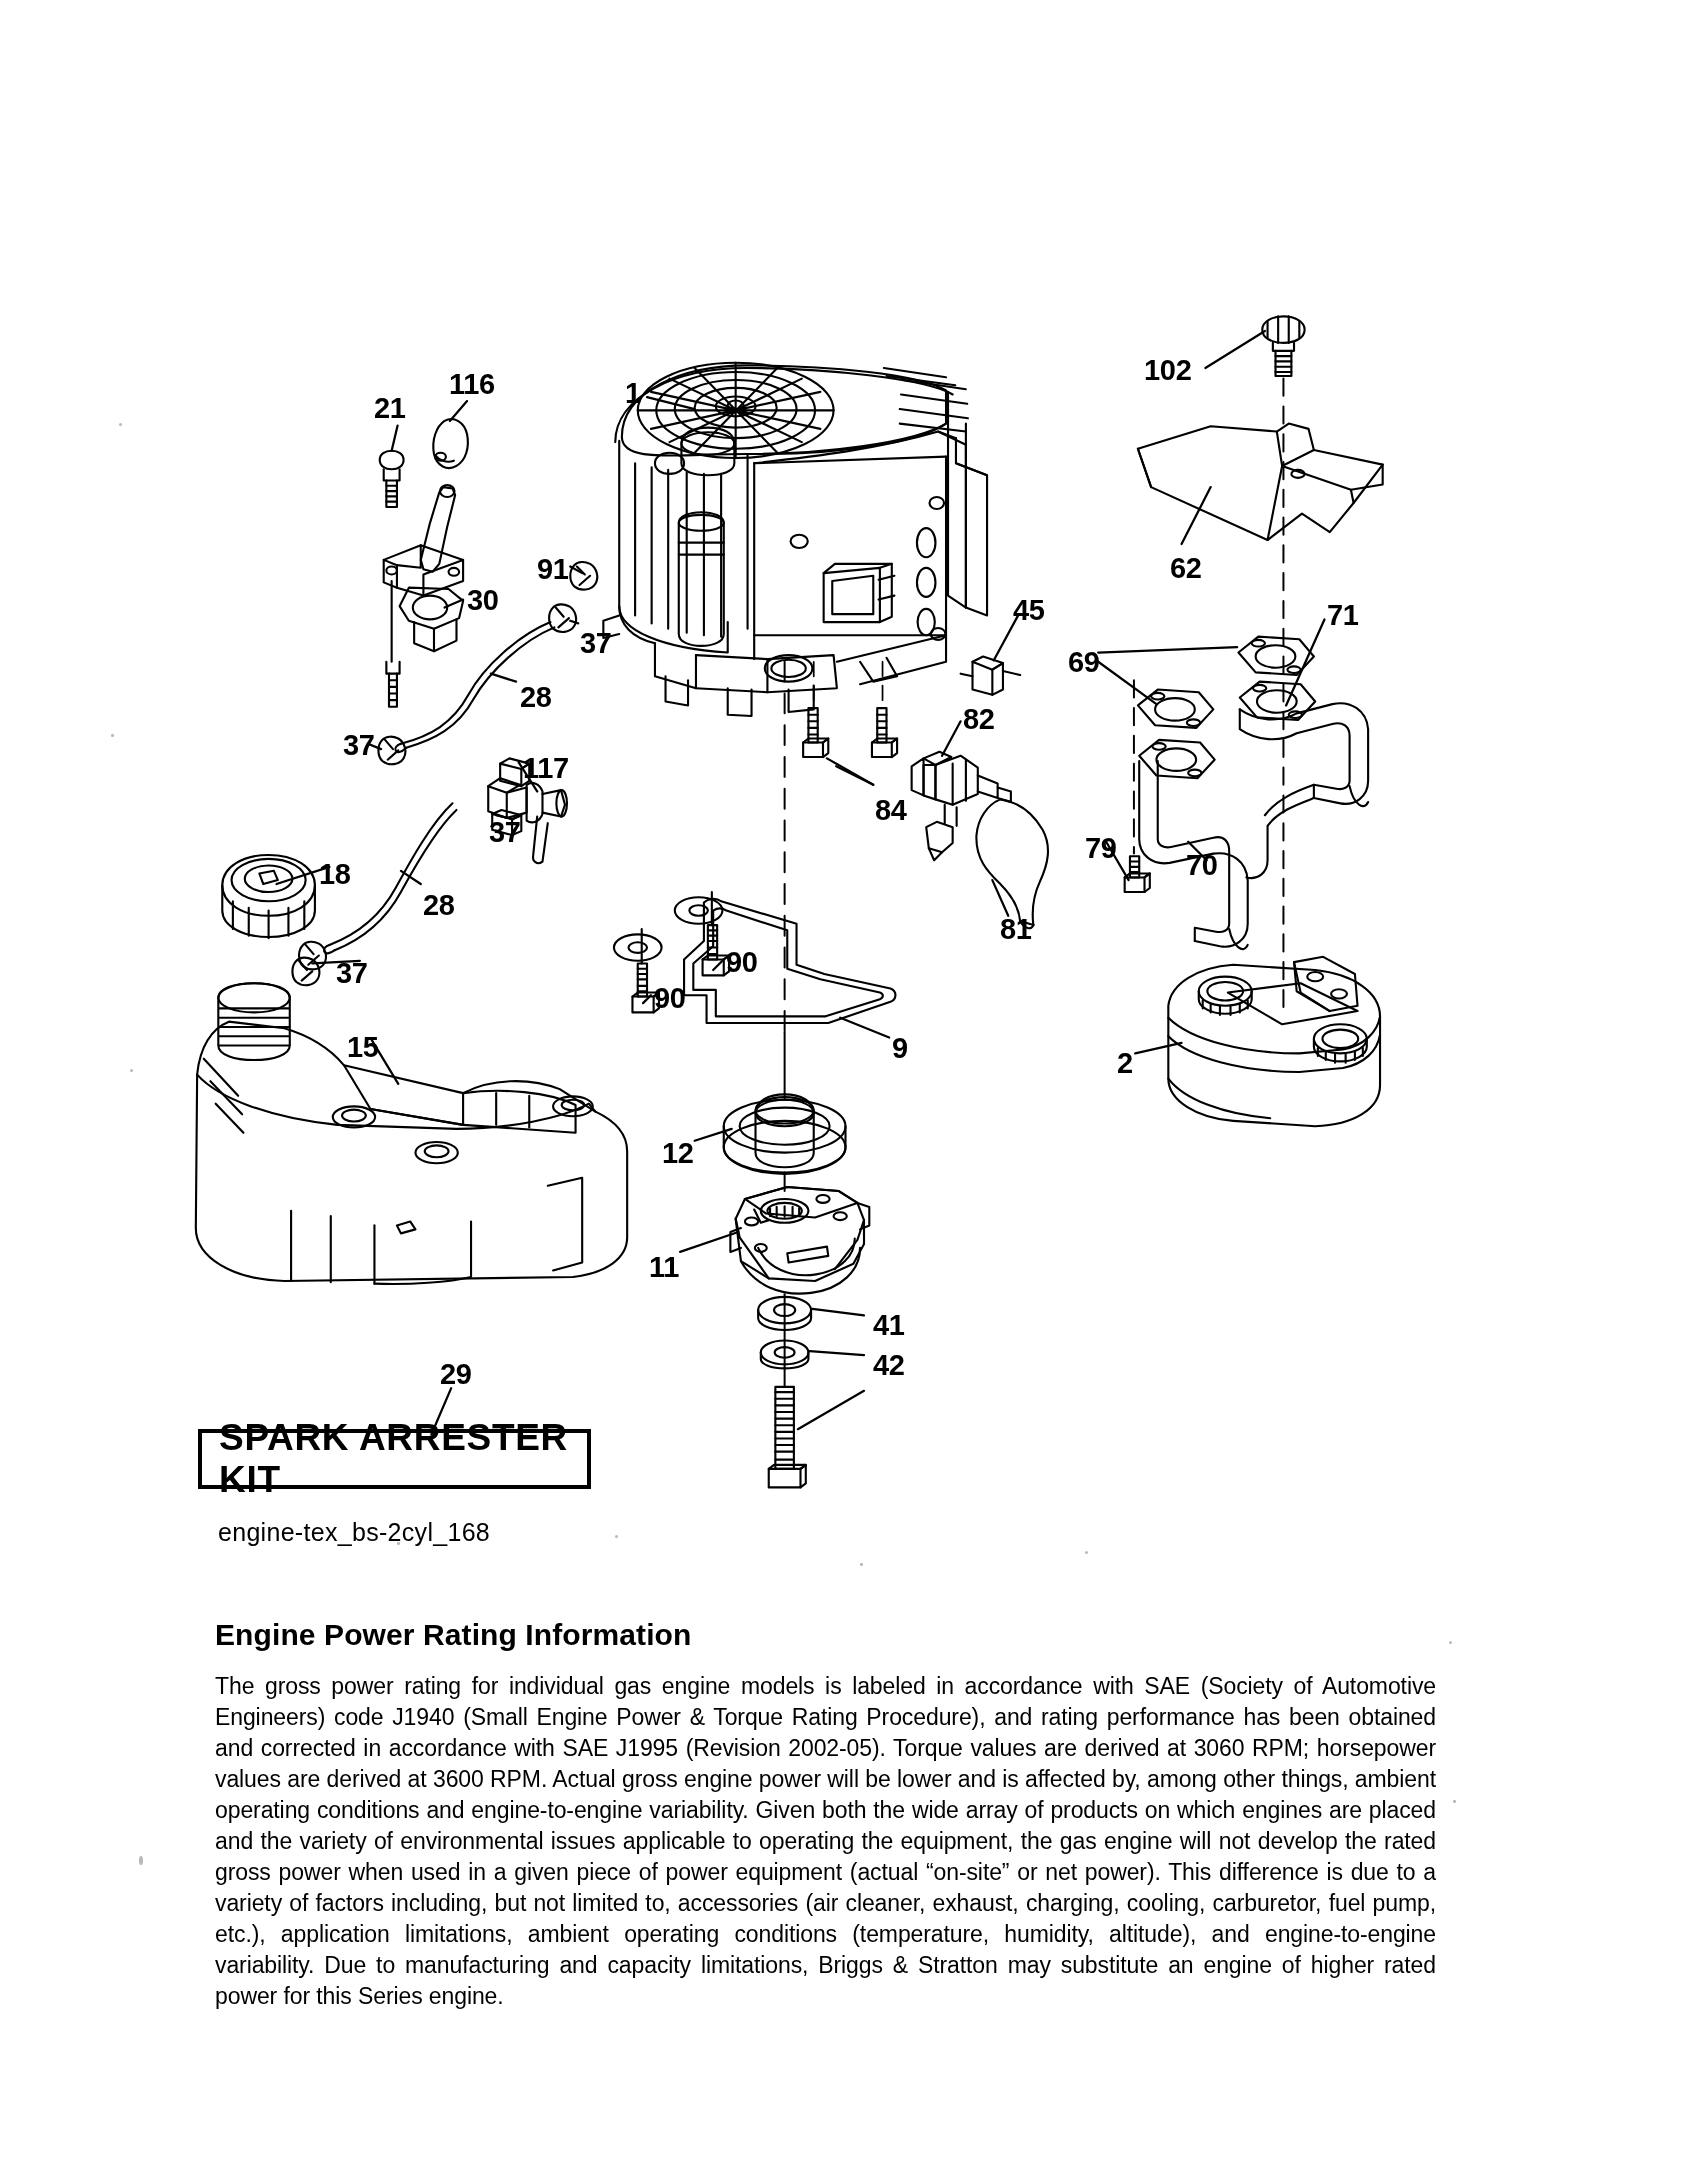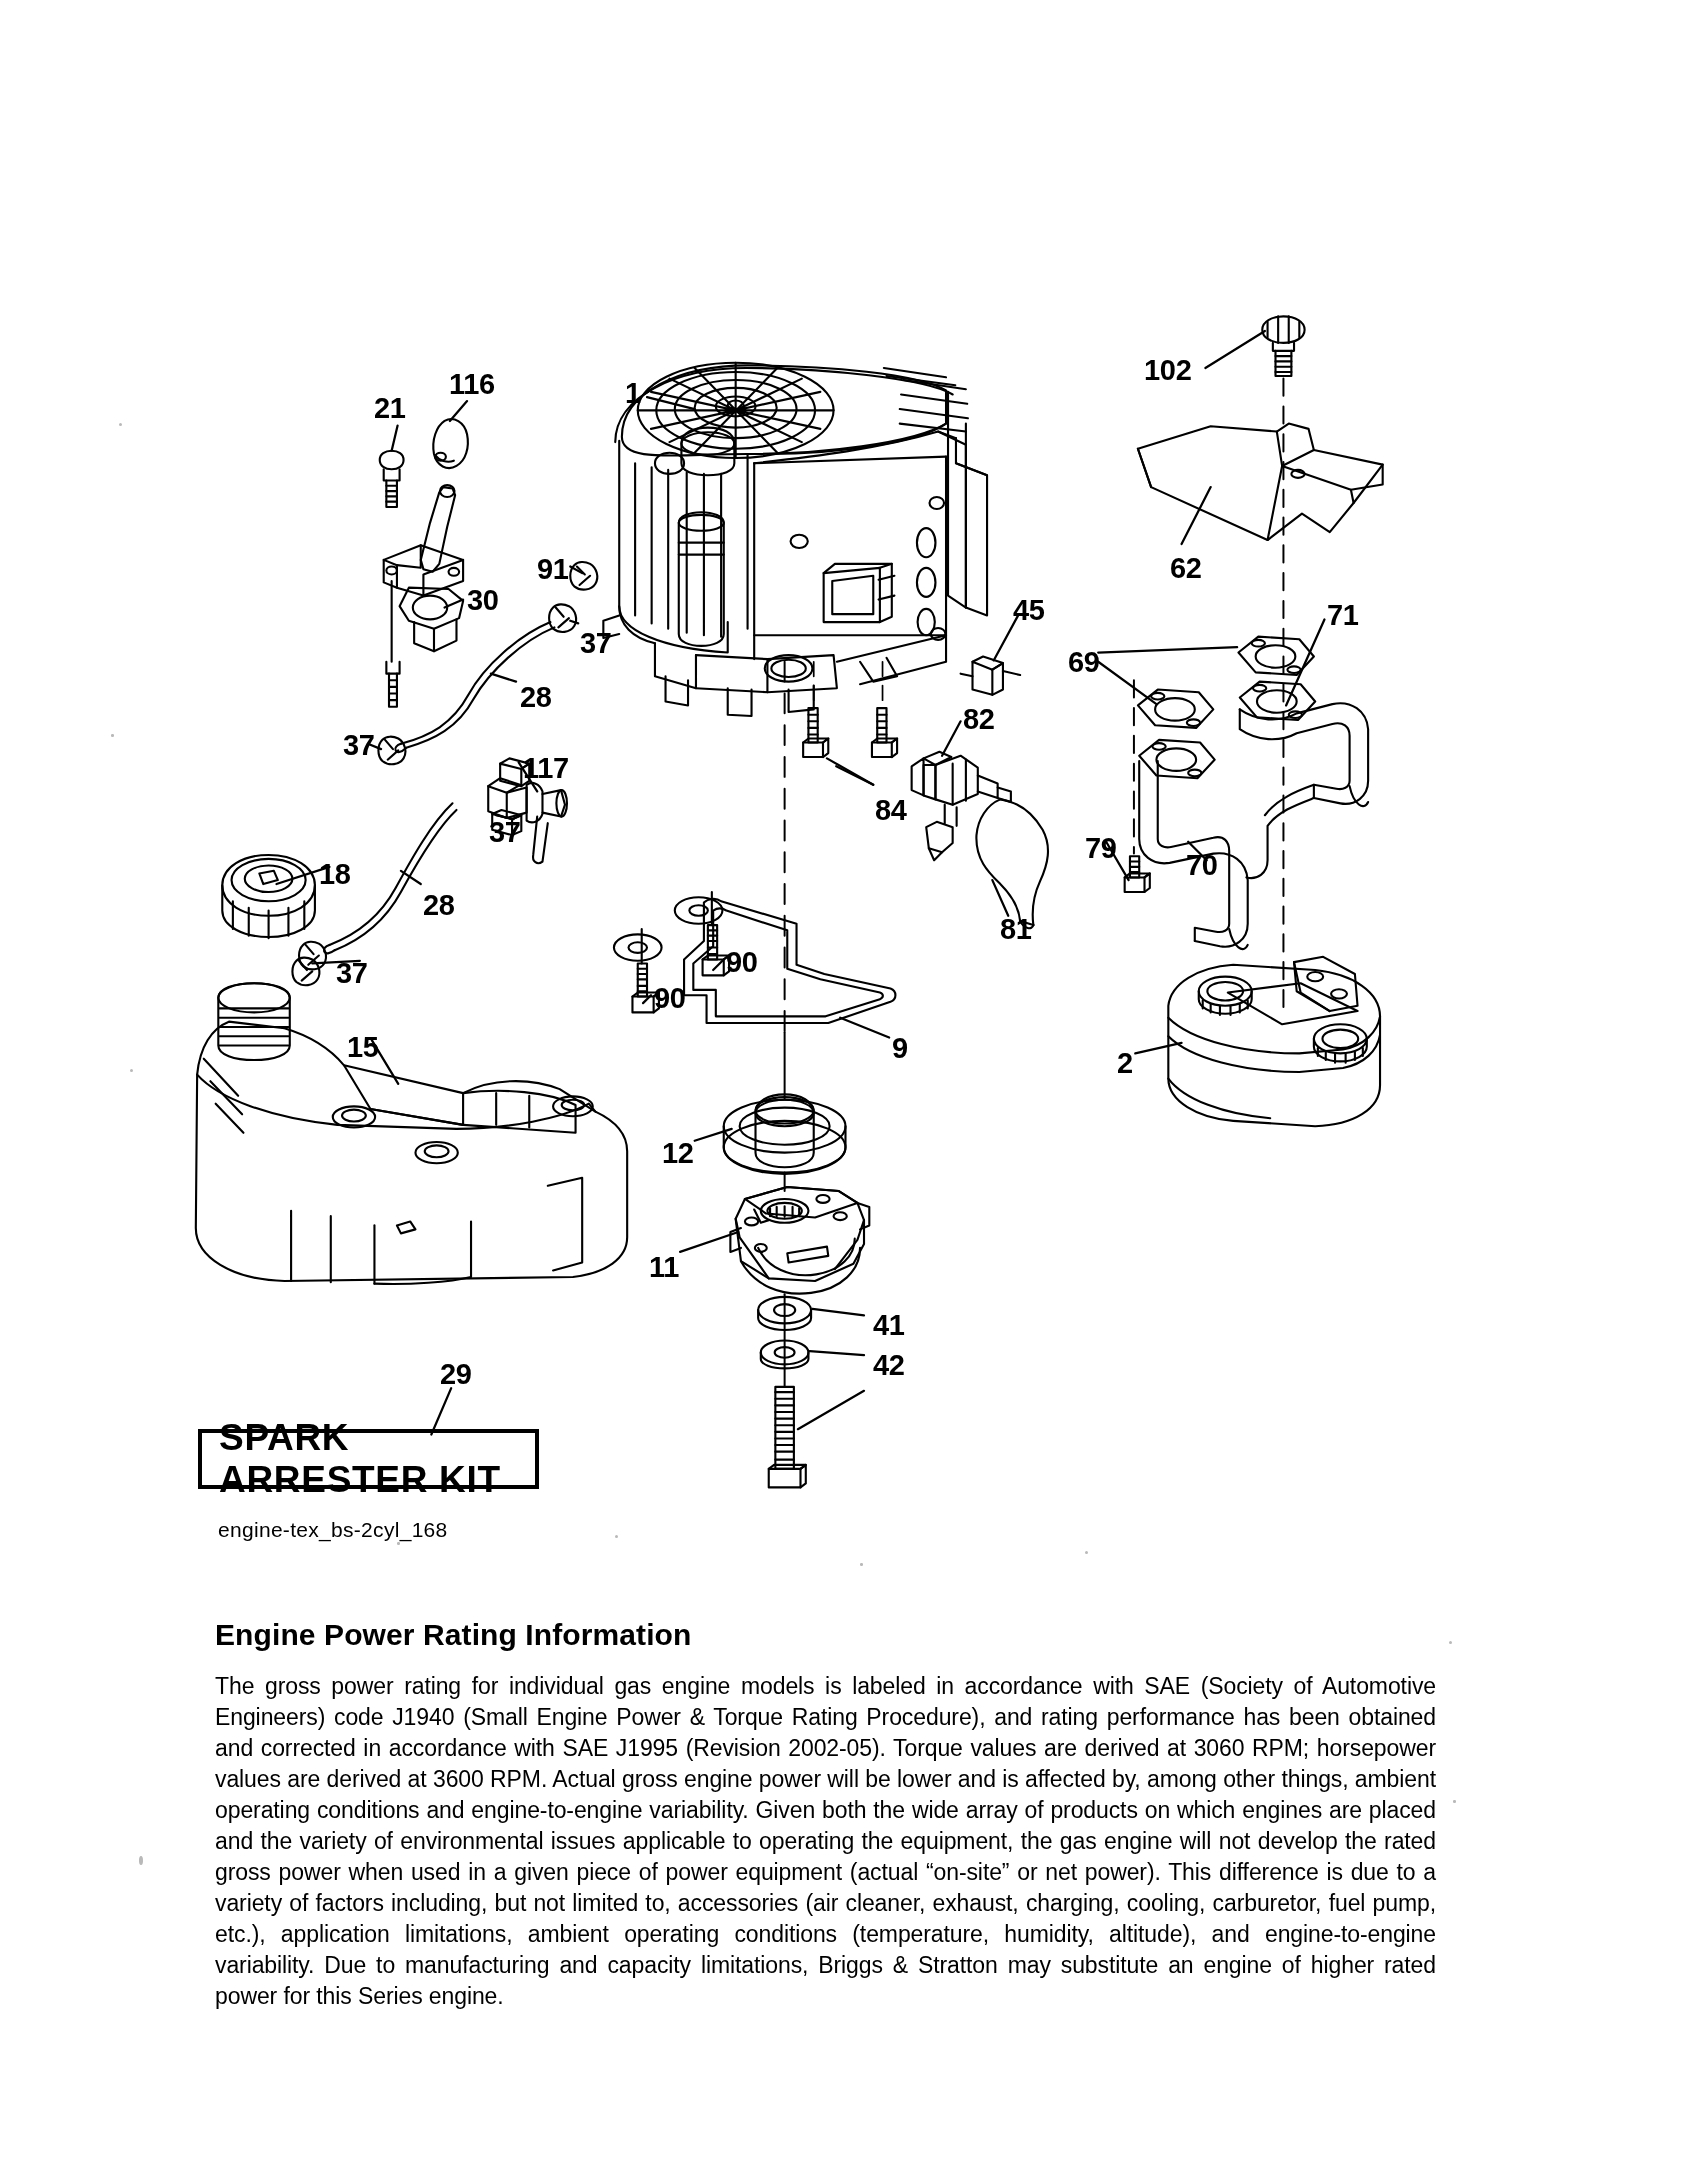--- a/index.html
+++ b/index.html
@@ -47,42 +47,42 @@
     letter-spacing: -0.3px;
     color: #000;
     white-space: nowrap;
   }
 
   
   #spark-kit-box {
     position: absolute;
     left: 198px;
     top: 1429px;
-    width: 341px;
+    width: 393px;
     height: 60px;
     border: 4px solid #000;
     box-sizing: border-box;
     display: flex;
     align-items: center;
     padding-left: 17px;
   }
   #spark-kit-label {
     font-family: "Liberation Sans", sans-serif;
     font-weight: bold;
     font-size: 37px;
     letter-spacing: 0.7px;
     color: #000;
   }
 
   #figure-code {
     position: absolute;
     left: 218px;
     top: 1518px;
     font-family: "Liberation Sans", sans-serif;
-    font-size: 21px;
+    font-size: 25px;
     color: #000;
     letter-spacing: 0.3px;
   }
 
   
   #text-section {
     position: absolute;
     left: 0;
     top: 1588px;
     width: 1687px;

